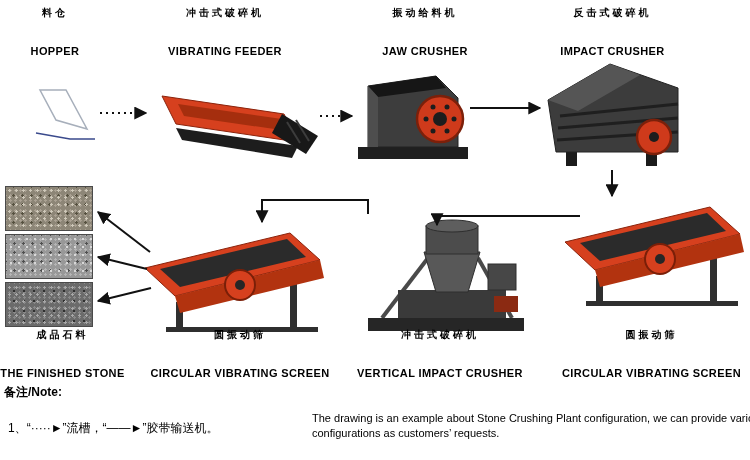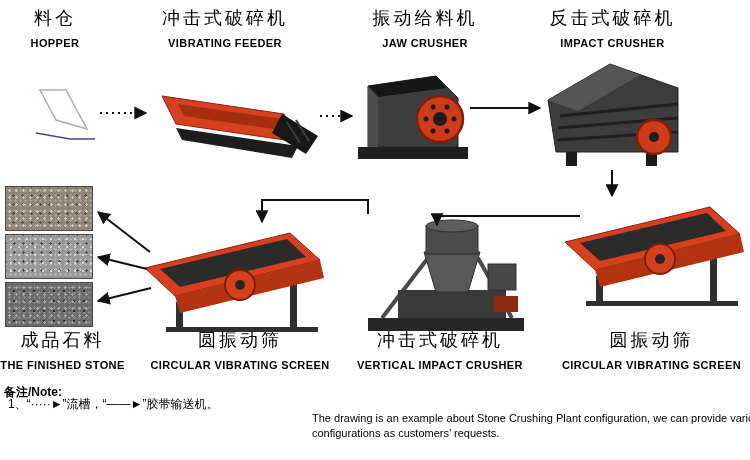--- a/index.html
+++ b/index.html
@@ -1,21 +1,21 @@
 <!DOCTYPE html>
 <html><head>
 <meta charset="utf-8">
 <style>
   html,body{margin:0;padding:0;background:#fff;}
   .stage{position:relative;width:750px;height:460px;background:#fff;overflow:hidden;
          font-family:"Liberation Sans",sans-serif;color:#000;}
   .art{position:absolute;left:0;top:0;}
   .lbl{position:absolute;text-align:center;}
-  .lbl .zh{font-size:18px;font-weight:normal;letter-spacing:3px;}
-  .lbl .en{font-size:11px;font-weight:bold;letter-spacing:.4px;margin-top:7px;}
+  .lbl .zh{font-size:10px;font-weight:bold;letter-spacing:3px;}
+  .lbl .en{font-size:11px;font-weight:bold;letter-spacing:.4px;margin-top:25px;}
   .stone{position:absolute;left:5px;width:88px;height:45px;box-sizing:border-box;border:1px solid #4a4a4a;}
   .stone-a{top:186px;background-color:#8d8677;
     background-image:radial-gradient(#cfc9ba 1.2px,transparent 1.3px),
       radial-gradient(#55503f 1.2px,transparent 1.3px),
       radial-gradient(#aaa193 1px,transparent 1.1px);
     background-size:7px 7px,9px 9px,5px 5px;background-position:0 0,3px 4px,2px 1px;}
   .stone-b{top:234px;background-color:#989898;
     background-image:radial-gradient(#d8d8d8 1.2px,transparent 1.3px),
       radial-gradient(#4f4f4f 1.2px,transparent 1.3px),
       radial-gradient(#b5b5b5 1px,transparent 1.1px);
@@ -152,17 +152,17 @@
   <div class="lbl" style="left:340px;top:328px;width:200px">
     <div class="zh">冲击式破碎机</div>
     <div class="en">VERTICAL IMPACT CRUSHER</div>
   </div>
   <div class="lbl" style="left:553px;top:328px;width:197px">
     <div class="zh">圆振动筛</div>
     <div class="en">CIRCULAR VIBRATING SCREEN</div>
   </div>
 
   <div class="note bold" style="left:4px;top:384px">备注/Note:</div>
-  <div class="note" style="left:8px;top:396px">1、“·····►”流槽，“——►”胶带输送机。</div>
+  <div class="note" style="left:8px;top:420px">1、“·····►”流槽，“——►”胶带输送机。</div>
   <div class="note en" style="left:312px;top:412px">The drawing is an example about Stone Crushing Plant configuration, we can provide various</div>
   <div class="note en" style="left:312px;top:427px">configurations as customers’ requests.</div>
 
 </div>
 
 </body></html>

